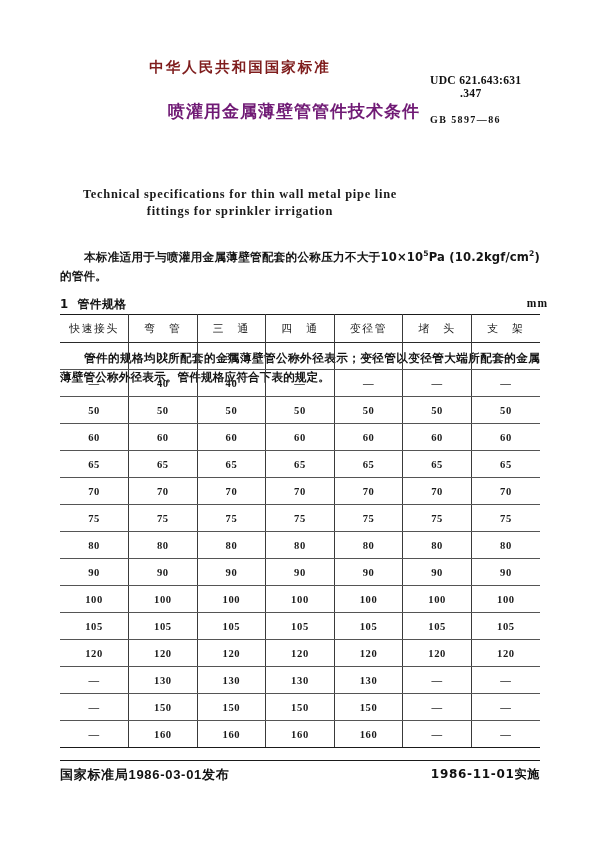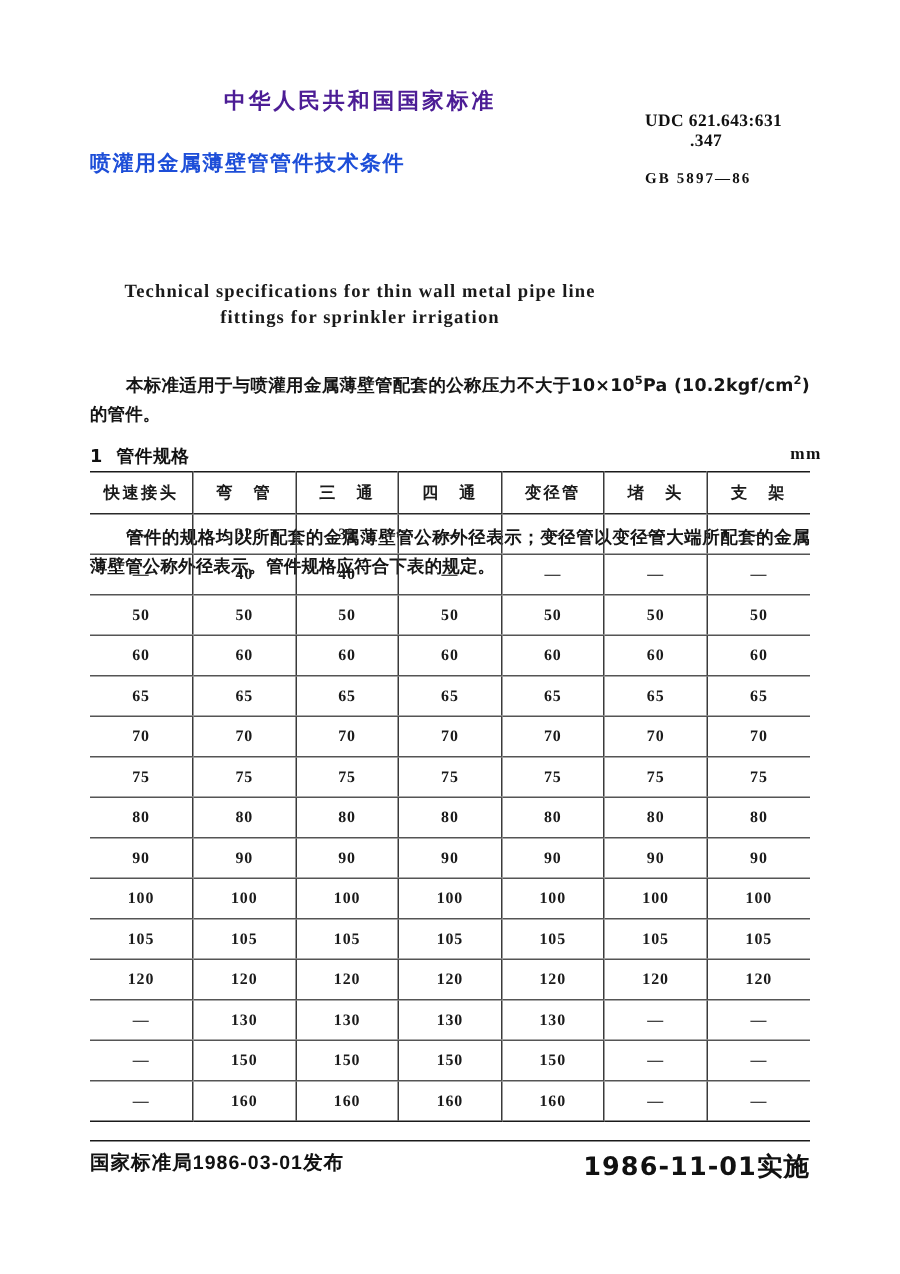--- a/index.html
+++ b/index.html
@@ -35,33 +35,33 @@
   .std-org {
     position: absolute;
     left: 0;
     top: 0;
     width: 360px;
     text-align: center;
     font-family: "DejaVu Sans", sans-serif;
     font-size: 14.5px;
     font-weight: bold;
     letter-spacing: 2.0px;
-    color: #4c1d95;
+    color: #7f1d1d;
   }
   .main-title {
     position: absolute;
     left: 0;
     top: 42px;
     width: 360px;
-    text-align: left;
-    font-family: "DejaVu Sans", sans-serif;
-    font-size: 14px;
+    text-align: right;
+    font-family: "DejaVu Sans", sans-serif;
+    font-size: 17px;
     font-weight: bold;
     letter-spacing: 1.0px;
-    color: #1d4ed8;
+    color: #701a75;
   }
   .en-title {
     position: absolute;
     left: 0;
     top: 80px;
     width: 360px;
     text-align: center;
     font-family: "Liberation Serif", serif;
     font-size: 12.4px;
     font-weight: bold;
@@ -155,21 +155,21 @@
     height: 26px;
     font-family: "Liberation Serif", serif;
     font-size: 10.6px;
     font-weight: bold;
     color: #1a1a1a;
     letter-spacing: 0.6px;
   }
   .spec-table th {
     font-family: "DejaVu Sans", sans-serif;
     font-size: 10.8px;
-    font-weight: bold;
+    font-weight: normal;
     letter-spacing: 1.6px;
     height: 27px;
     border-bottom: none;
   }
   .spec-table tr > *:first-child {
     border-left: none;
   }
   .spec-table thead tr {
     border-top: 1.6px solid #1a1a1a;
   }
@@ -211,21 +211,21 @@
     font-size: 13px;
     font-weight: bold;
     letter-spacing: 0.7px;
     color: #111;
   }
   .footer-right {
     position: absolute;
     right: 0;
     top: 0;
     font-family: "DejaVu Sans", sans-serif;
-    font-size: 17px;
+    font-size: 12px;
     font-weight: bold;
     letter-spacing: 0.7px;
     color: #111;
   }
 </style>
 </head>
 <body>
 
 <div class="page">
 

